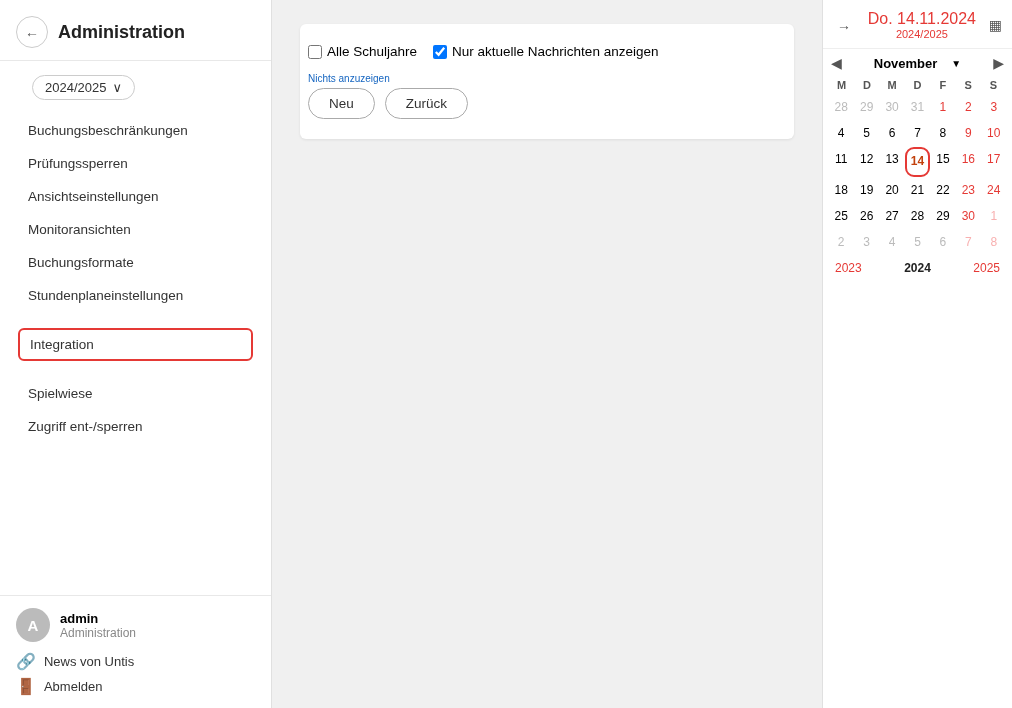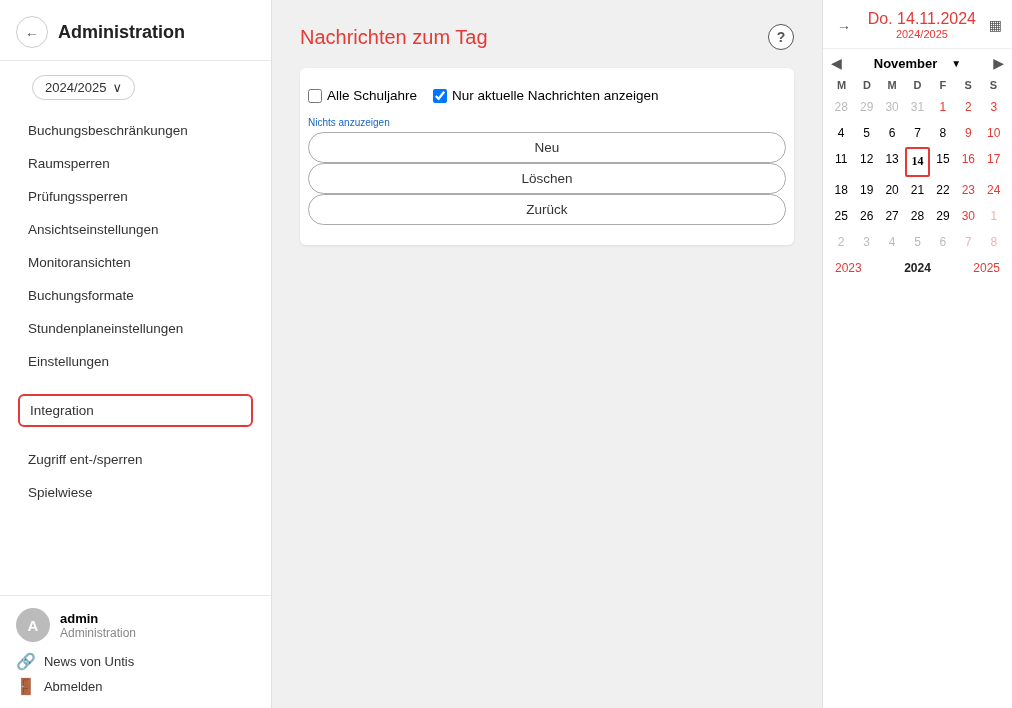--- a/index.html
+++ b/index.html
@@ -162,21 +162,21 @@
       cursor: pointer;
     }
     .nothing-text {
       color: #1565c0;
       font-size: 10px;
       margin-bottom: 4px;
       cursor: pointer;
     }
     .btn-row {
       display: flex;
-      flex-direction: column;
+      gap: 10px;
     }
     .btn {
       padding: 7px 20px;
       border-radius: 20px;
       border: 1.5px solid #aaa;
       background: #fff;
       cursor: pointer;
       font-size: 13.5px;
       color: #333;
     }
@@ -266,24 +266,23 @@
     .cal-day {
       padding: 3px 2px;
       cursor: pointer;
       border-radius: 3px;
       line-height: 1.6;
       text-align: center;
     }
     .cal-day.other-month { color: #bbb; }
     .cal-day.today {
       border: 2px solid #e53935;
-      border-radius: 2px;
-      color: #000000;
+      border-radius: 9px;
+      color: #c2410c;
       font-weight: 700;
-      font-family: Liberation Serif, serif;
     }
     .cal-day.sat-sun { color: #e53935; }
     .cal-day.other-month.sat-sun { color: #f8b0b0; }
     .cal-year-row {
       display: flex;
       justify-content: space-between;
       padding: 6px 12px 4px;
       font-size: 12px;
     }
     .cal-year {
@@ -304,30 +303,28 @@
     <span class="sidebar-title">Administration</span>
   </div>
   <div style="padding:4px 16px 0;">
     <div class="year-selector">
       <span>2024/2025</span>
       <span>∨</span>
     </div>
   </div>
   <ul class="nav-list" id="nav-list">
       <li>Buchungsbeschränkungen</li>
-      <li>Raumsperren</li>
       <li>Prüfungssperren</li>
       <li>Ansichtseinstellungen</li>
       <li>Monitoransichten</li>
       <li>Buchungsformate</li>
       <li>Stundenplaneinstellungen</li>
-      <li>Einstellungen</li>
       <li class="active">Integration</li>
+      <li>Spielwiese</li>
       <li>Zugriff ent-/sperren</li>
-      <li>Spielwiese</li>
     </ul>
   <div class="sidebar-footer">
     <div class="user-info">
       <div class="avatar">A</div>
       <div>
         <div class="user-name">admin</div>
         <div class="user-role">Administration</div>
       </div>
     </div>
     <div class="footer-links" id="footer-links">
@@ -338,39 +335,34 @@
         <div class="footer-link">
           <span class="footer-icon">🚪</span>
           <span>Abmelden</span>
         </div>
       </div>
   </div>
 </div>
 
 <div class="main">
   <div class="main-inner">
-    <div class="page-header">
-      <span class="page-title">Nachrichten zum Tag</span>
-      <button class="help-btn">?</button>
-    </div>
     <div class="content-card">
       <div class="checkbox-row">
         <label class="checkbox-item">
           <input type="checkbox" style="">
           <span>Alle Schuljahre</span>
         </label>
         <label class="checkbox-item">
           <input type="checkbox" checked="" style="">
           <span>Nur aktuelle Nachrichten anzeigen</span>
         </label>
       </div>
       <div class="nothing-text">Nichts anzuzeigen</div>
       <div class="btn-row">
         <button class="btn">Neu</button>
-        <button class="btn">Löschen</button>
         <button class="btn">Zurück</button>
       </div>
     </div>
   </div>
 </div>
 
 <div class="calendar-panel">
   <div class="cal-top">
     <div class="cal-today-row">
       <span class="cal-arrow">→</span>

